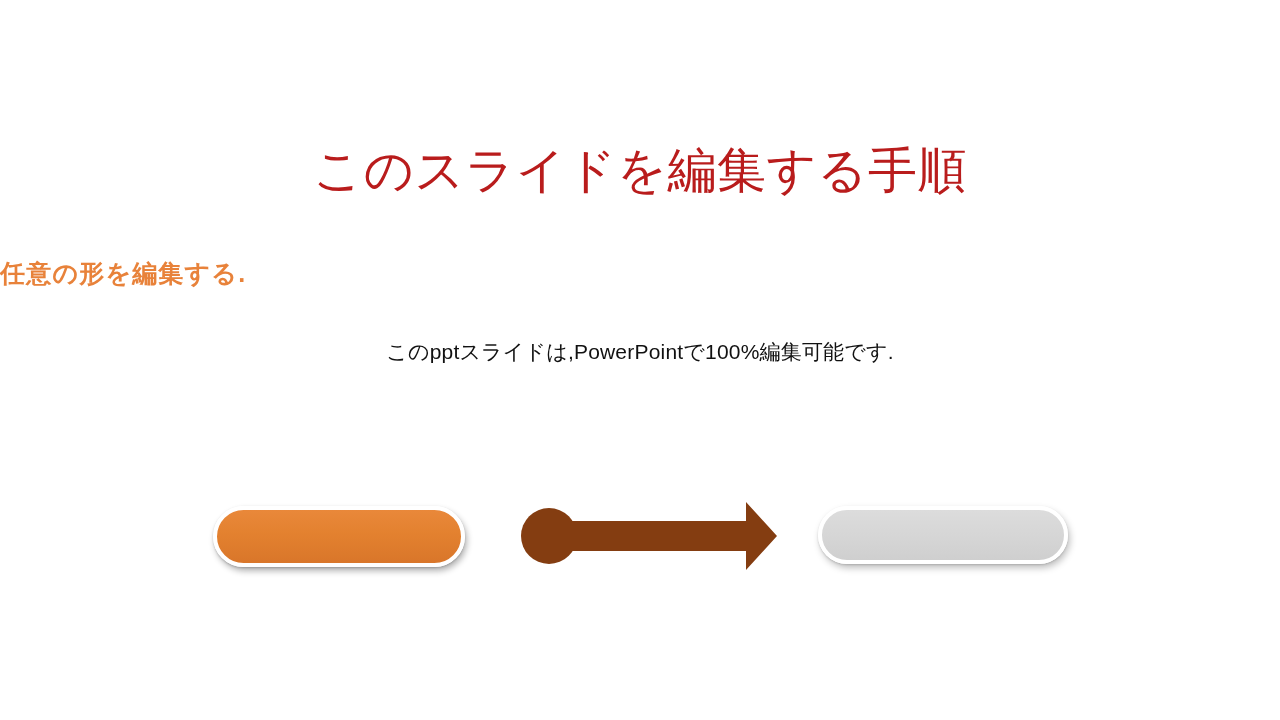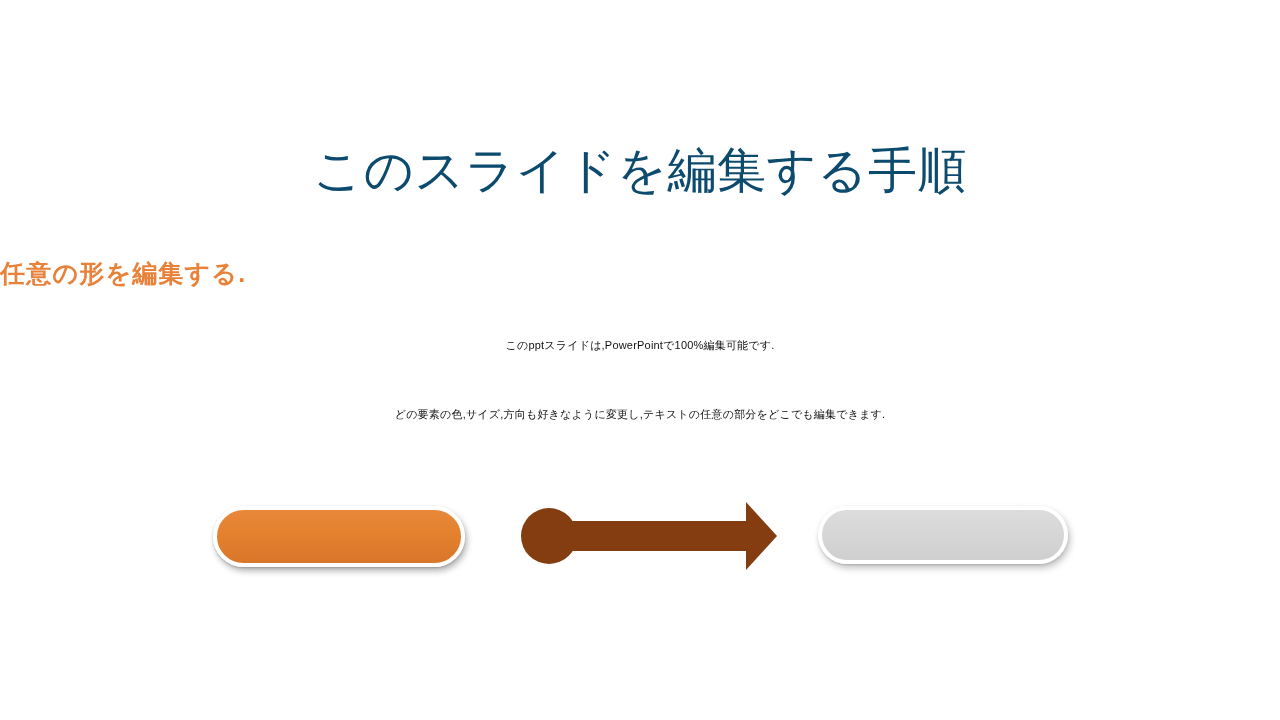--- a/index.html
+++ b/index.html
@@ -25,21 +25,21 @@
   
   .slide-title {
     position: absolute;
     left: 0;
     top: 143px;
     width: 1280px;
     text-align: center;
     font-size: 49px;
     line-height: 1.12;
     font-weight: 400;
-    color: #0c4a6e;
+    color: #b91c1c;
     letter-spacing: 0.5px;
     white-space: nowrap;
   }
 
   
   .slide-subtitle {
     position: absolute;
     left: 0;
     top: 258px;
     width: 1280px;
@@ -51,21 +51,21 @@
     letter-spacing: 1.2px;
     white-space: nowrap;
   }
 
   
   .body-line {
     position: absolute;
     left: 0;
     width: 1280px;
     text-align: center;
-    font-size: 11px;
+    font-size: 21px;
     line-height: 1.35;
     font-weight: 400;
     color: #111111;
     letter-spacing: 0.2px;
     white-space: nowrap;
   }
   .body-line-1 { top: 338px; }
   .body-line-2 { top: 407px; }
 
   
@@ -120,21 +120,20 @@
 <body>
 
 <div class="slide">
 
   <div class="slide-title">このスライドを編集する手順</div>
 
   <div class="slide-subtitle">任意の形を編集する.</div>
 
   <div class="body-line body-line-1">このpptスライドは,PowerPointで100%編集可能です.</div>
 
-  <div class="body-line body-line-2">どの要素の色,サイズ,方向も好きなように変更し,テキストの任意の部分をどこでも編集できます.</div>
 
   <div class="shapes">
 
     <div class="pill pill-orange"></div>
 
     <div class="arrow-shape">
       <svg viewBox="0 0 270 72" xmlns="http://www.w3.org/2000/svg">
         <circle cx="34" cy="36" r="28" fill="#843d11"></circle>
         <path d="M 34 21 L 231 21 L 231 2 L 262 36 L 231 70 L 231 51 L 34 51 Z" fill="#843d11"></path>
       </svg>

